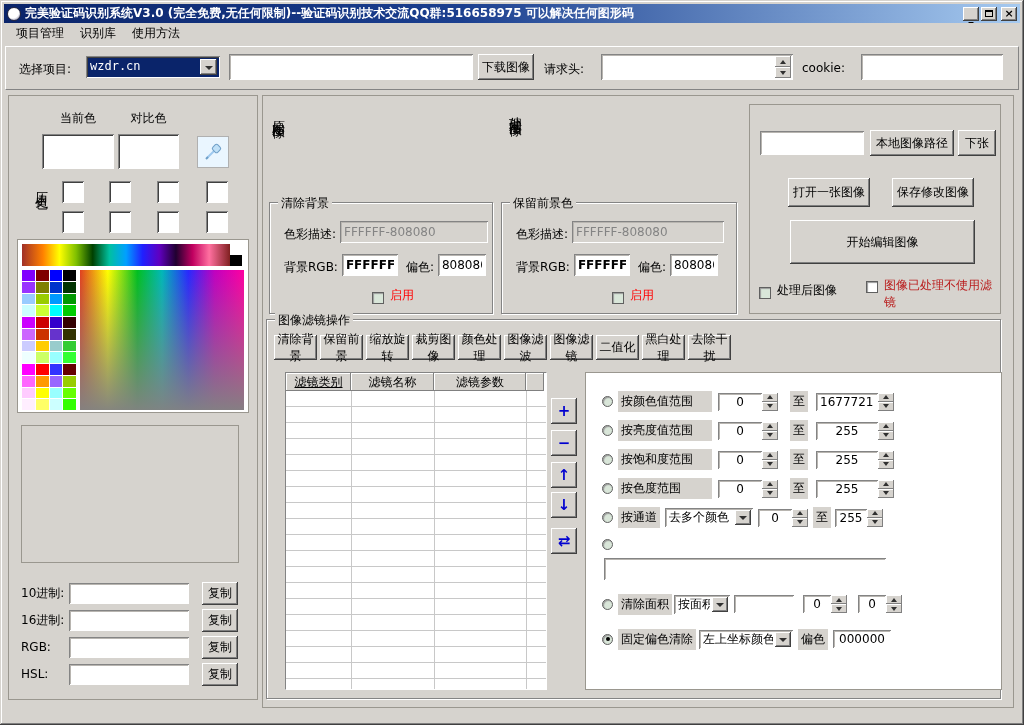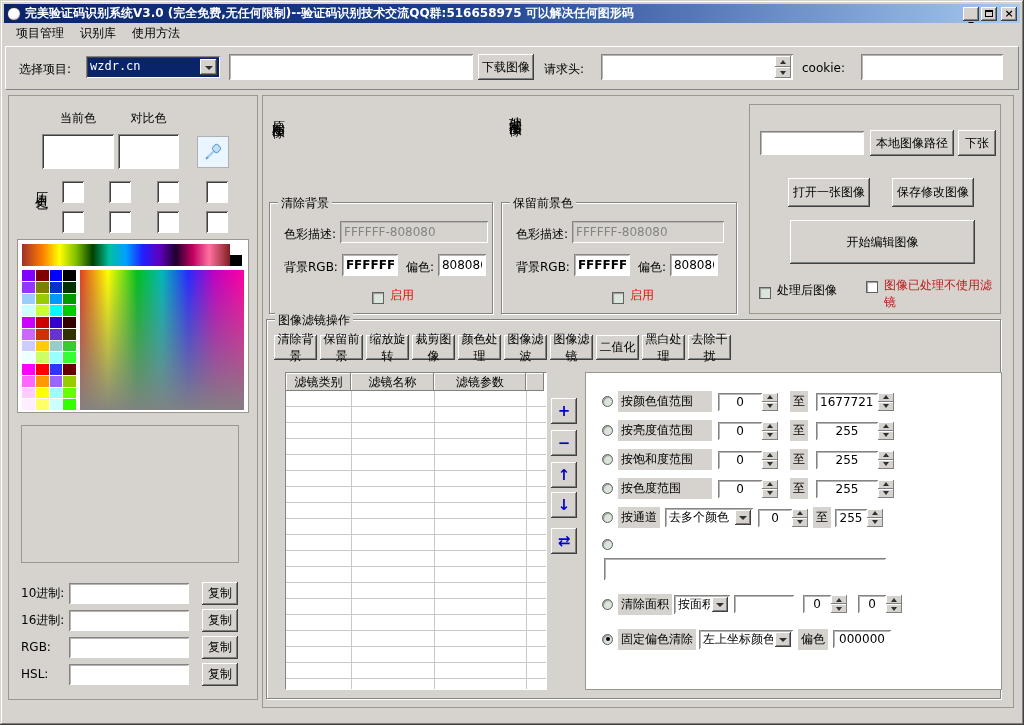--- a/index.html
+++ b/index.html
@@ -352,21 +352,21 @@
             <button class="btn">颜色处理</button>
             <button class="btn">图像滤波</button>
             <button class="btn">图像滤镜</button>
             <button class="btn">二值化</button>
             <button class="btn">黑白处理</button>
             <button class="btn">去除干扰</button>
           </div>
 
         <div class="ftable">
           <div class="ftable-head" id="ftable-head">
-              <div class="th" style="width: 65px;">滤镜类别</div>
+              <div class="th" style="width: 65px; text-decoration: underline;">滤镜类别</div>
               <div class="th" style="width: 83px;">滤镜名称</div>
               <div class="th" style="width: 92px;">滤镜参数</div>
               <div class="th" style="width: 18px;"></div>
             </div>
           <div class="ftable-body">
             <div class="vdiv" style="left:65px"></div>
             <div class="vdiv" style="left:148px"></div>
             <div class="vdiv" style="left:240px"></div>
           </div>
         </div>

